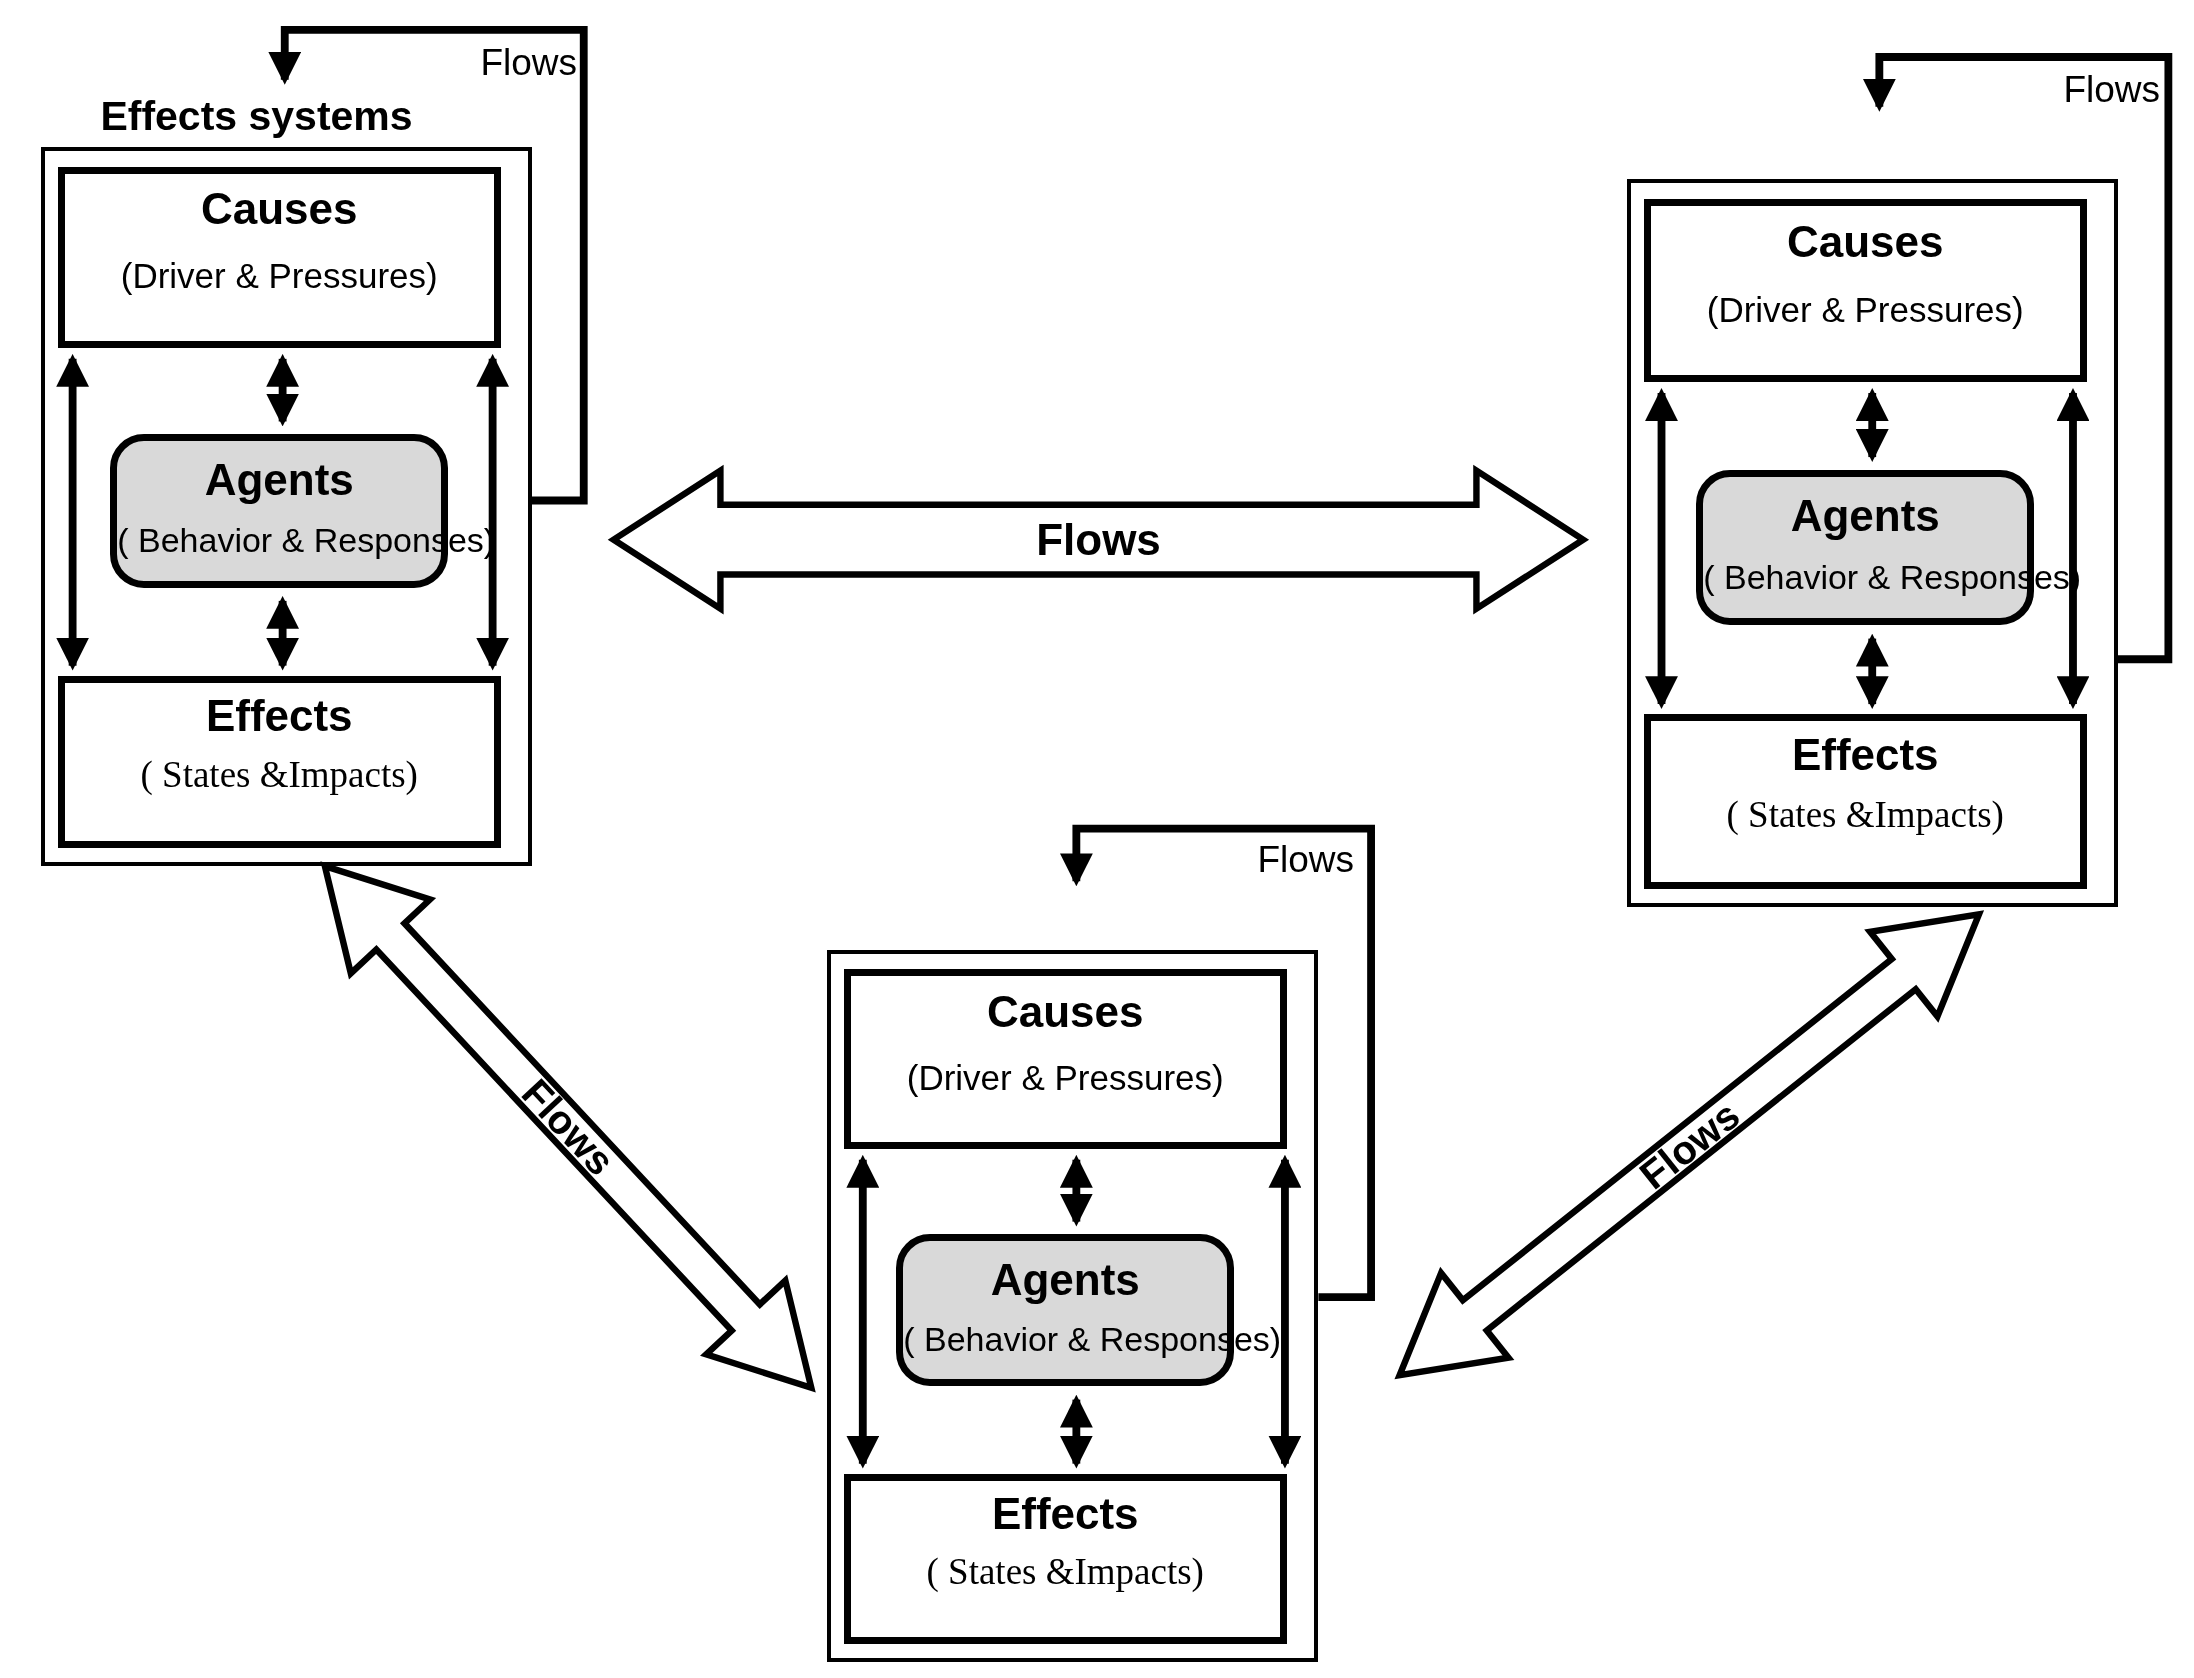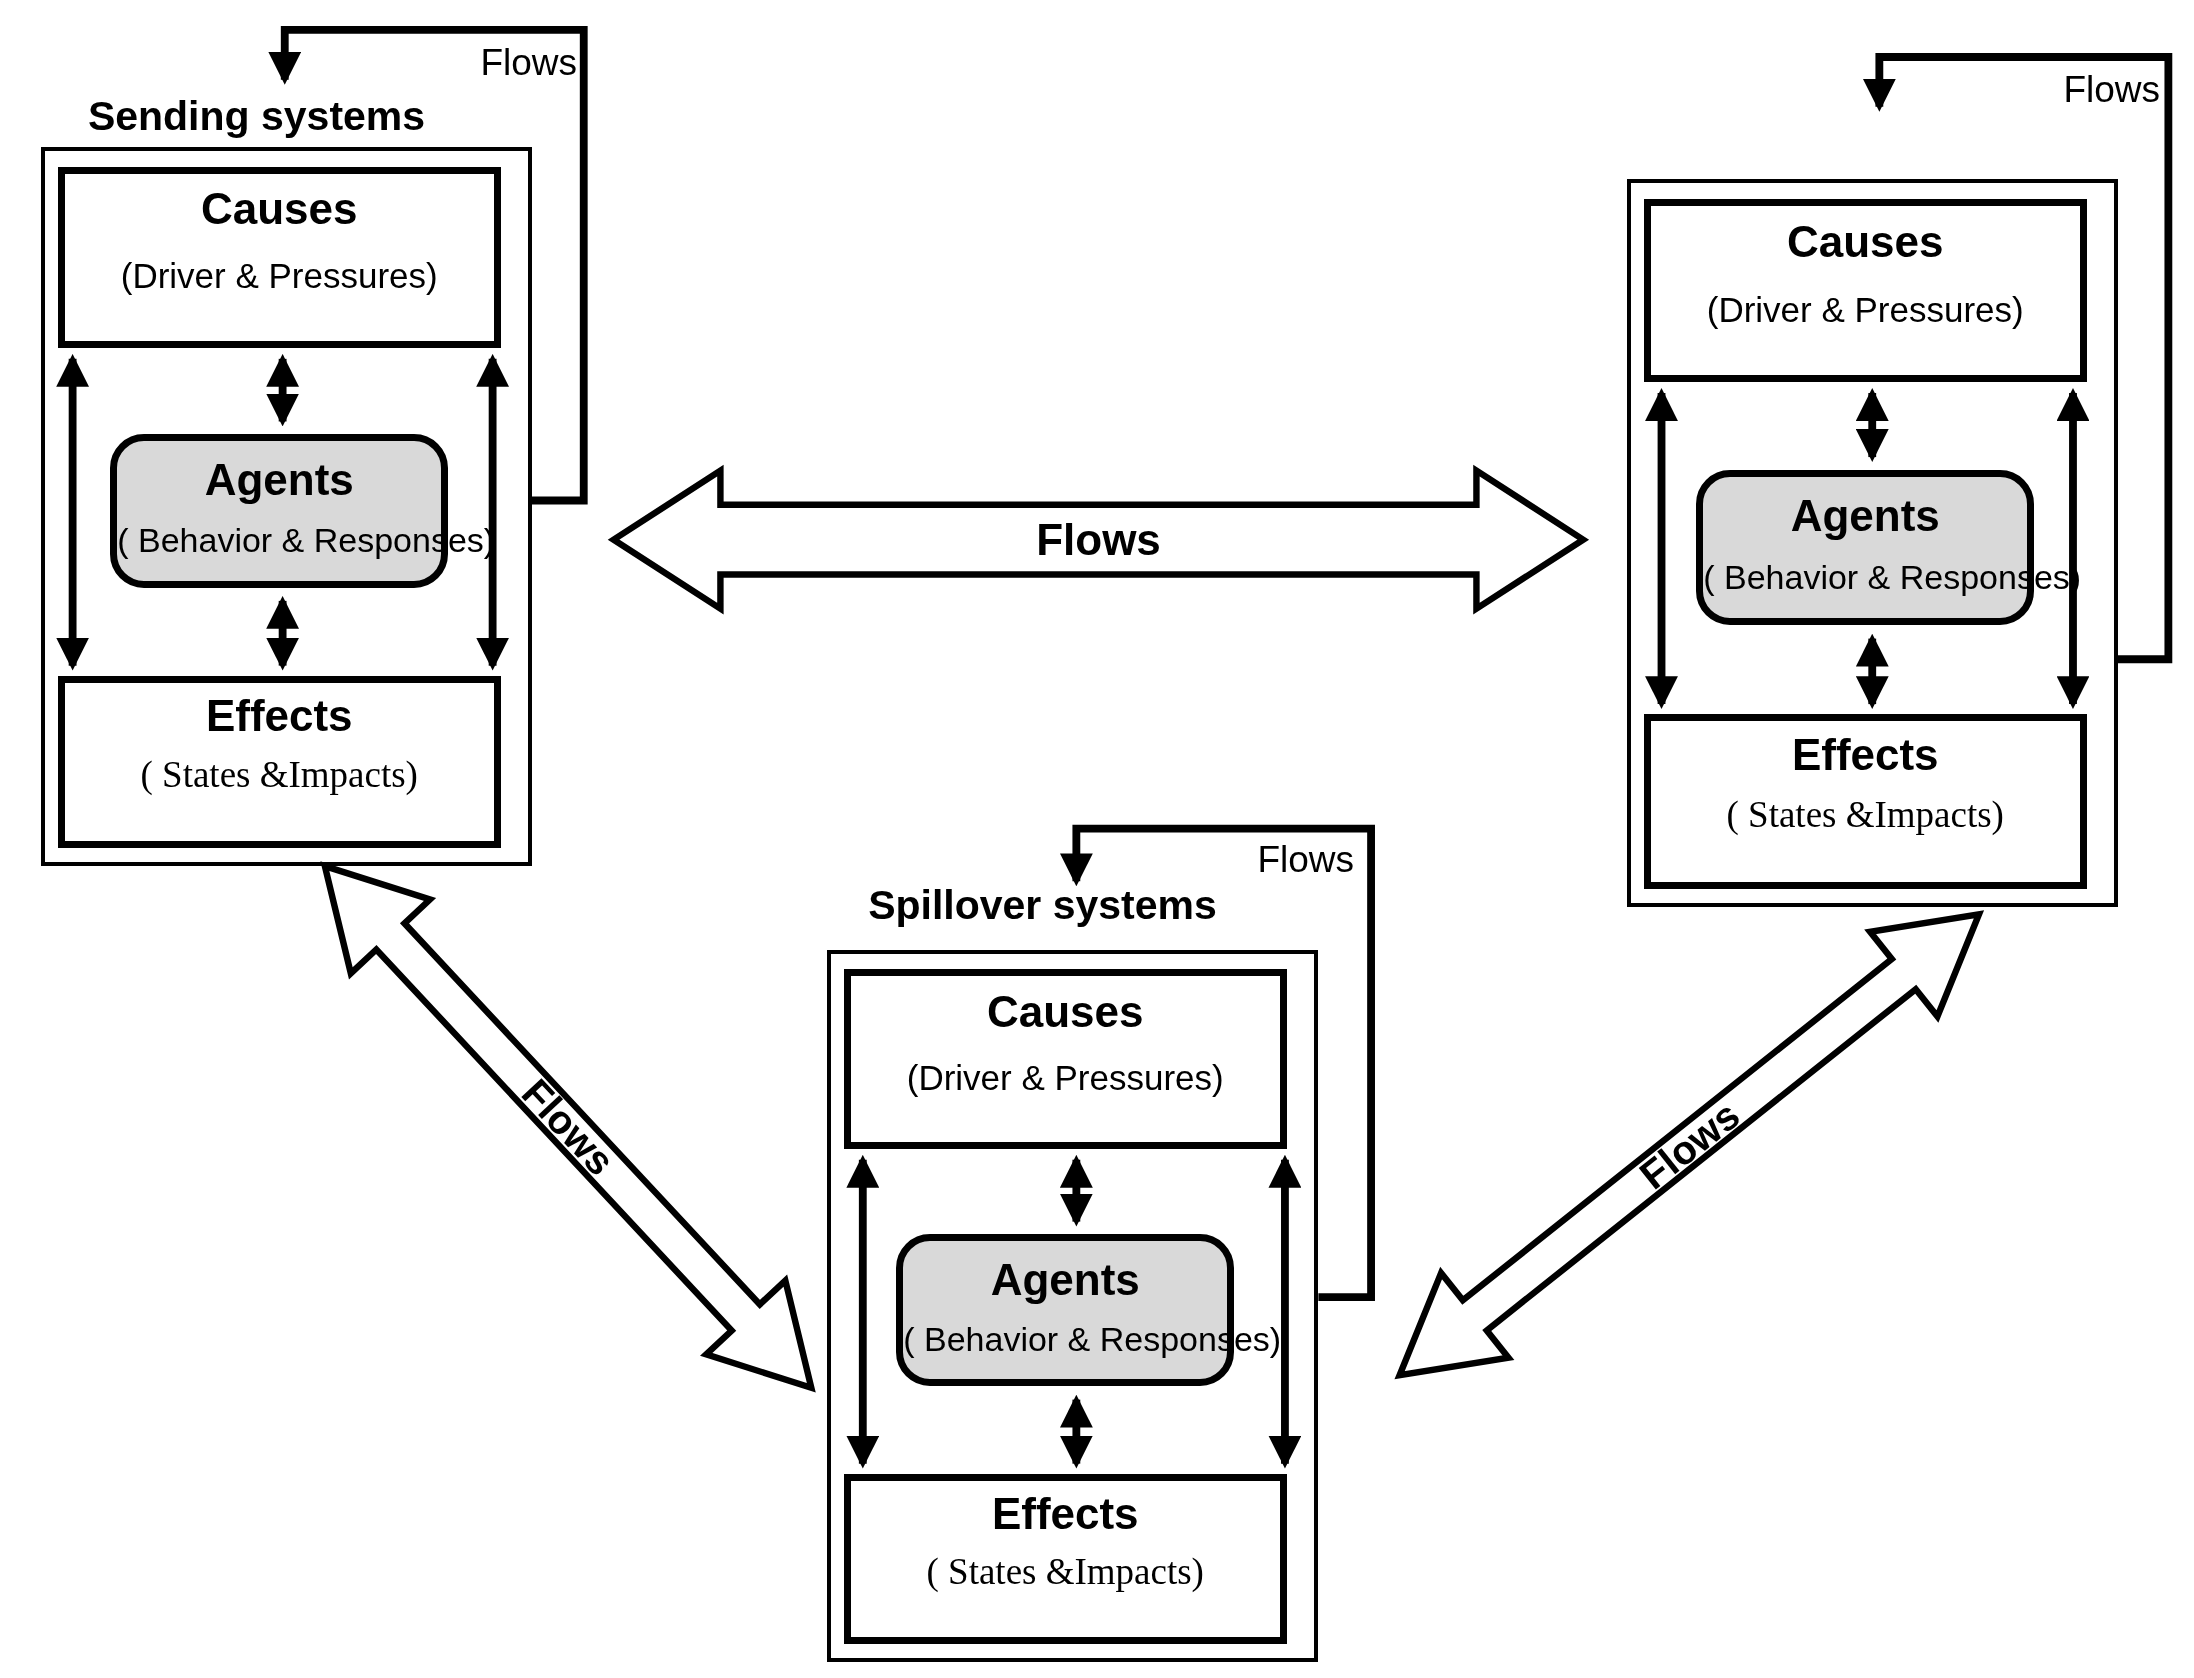--- a/index.html
+++ b/index.html
@@ -71,21 +71,21 @@
   #lbl-loop-sending{left:420px;top:44px;}
   #lbl-loop-received{left:2003px;top:71px;}
   #lbl-loop-spillover{left:1197px;top:841px;}
 </style>
 </head>
 <body>
 
 <div class="fig">
 
   <div class="system" id="sys-sending">
-    <div class="sys-title">Sending systems</div>
+    <div class="sys-title">Effects systems</div>
     <div class="subbox causes">
       <div class="box-heading">Causes</div>
       <div class="box-subtitle">(Driver &amp; Pressures)</div>
     </div>
     <div class="subbox agents">
       <div class="box-heading">Agents</div>
       <div class="box-subtitle">( Behavior &amp; Responses)</div>
     </div>
     <div class="subbox effects">
       <div class="box-heading">Effects</div>
@@ -102,21 +102,20 @@
       <div class="box-heading">Agents</div>
       <div class="box-subtitle">( Behavior &amp; Responses)</div>
     </div>
     <div class="subbox effects">
       <div class="box-heading">Effects</div>
       <div class="box-subtitle">( States &amp;Impacts)</div>
     </div>
   </div>
 
   <div class="system" id="sys-spillover">
-    <div class="sys-title">Spillover systems</div>
     <div class="subbox causes">
       <div class="box-heading">Causes</div>
       <div class="box-subtitle">(Driver &amp; Pressures)</div>
     </div>
     <div class="subbox agents">
       <div class="box-heading">Agents</div>
       <div class="box-subtitle">( Behavior &amp; Responses)</div>
     </div>
     <div class="subbox effects">
       <div class="box-heading">Effects</div>

